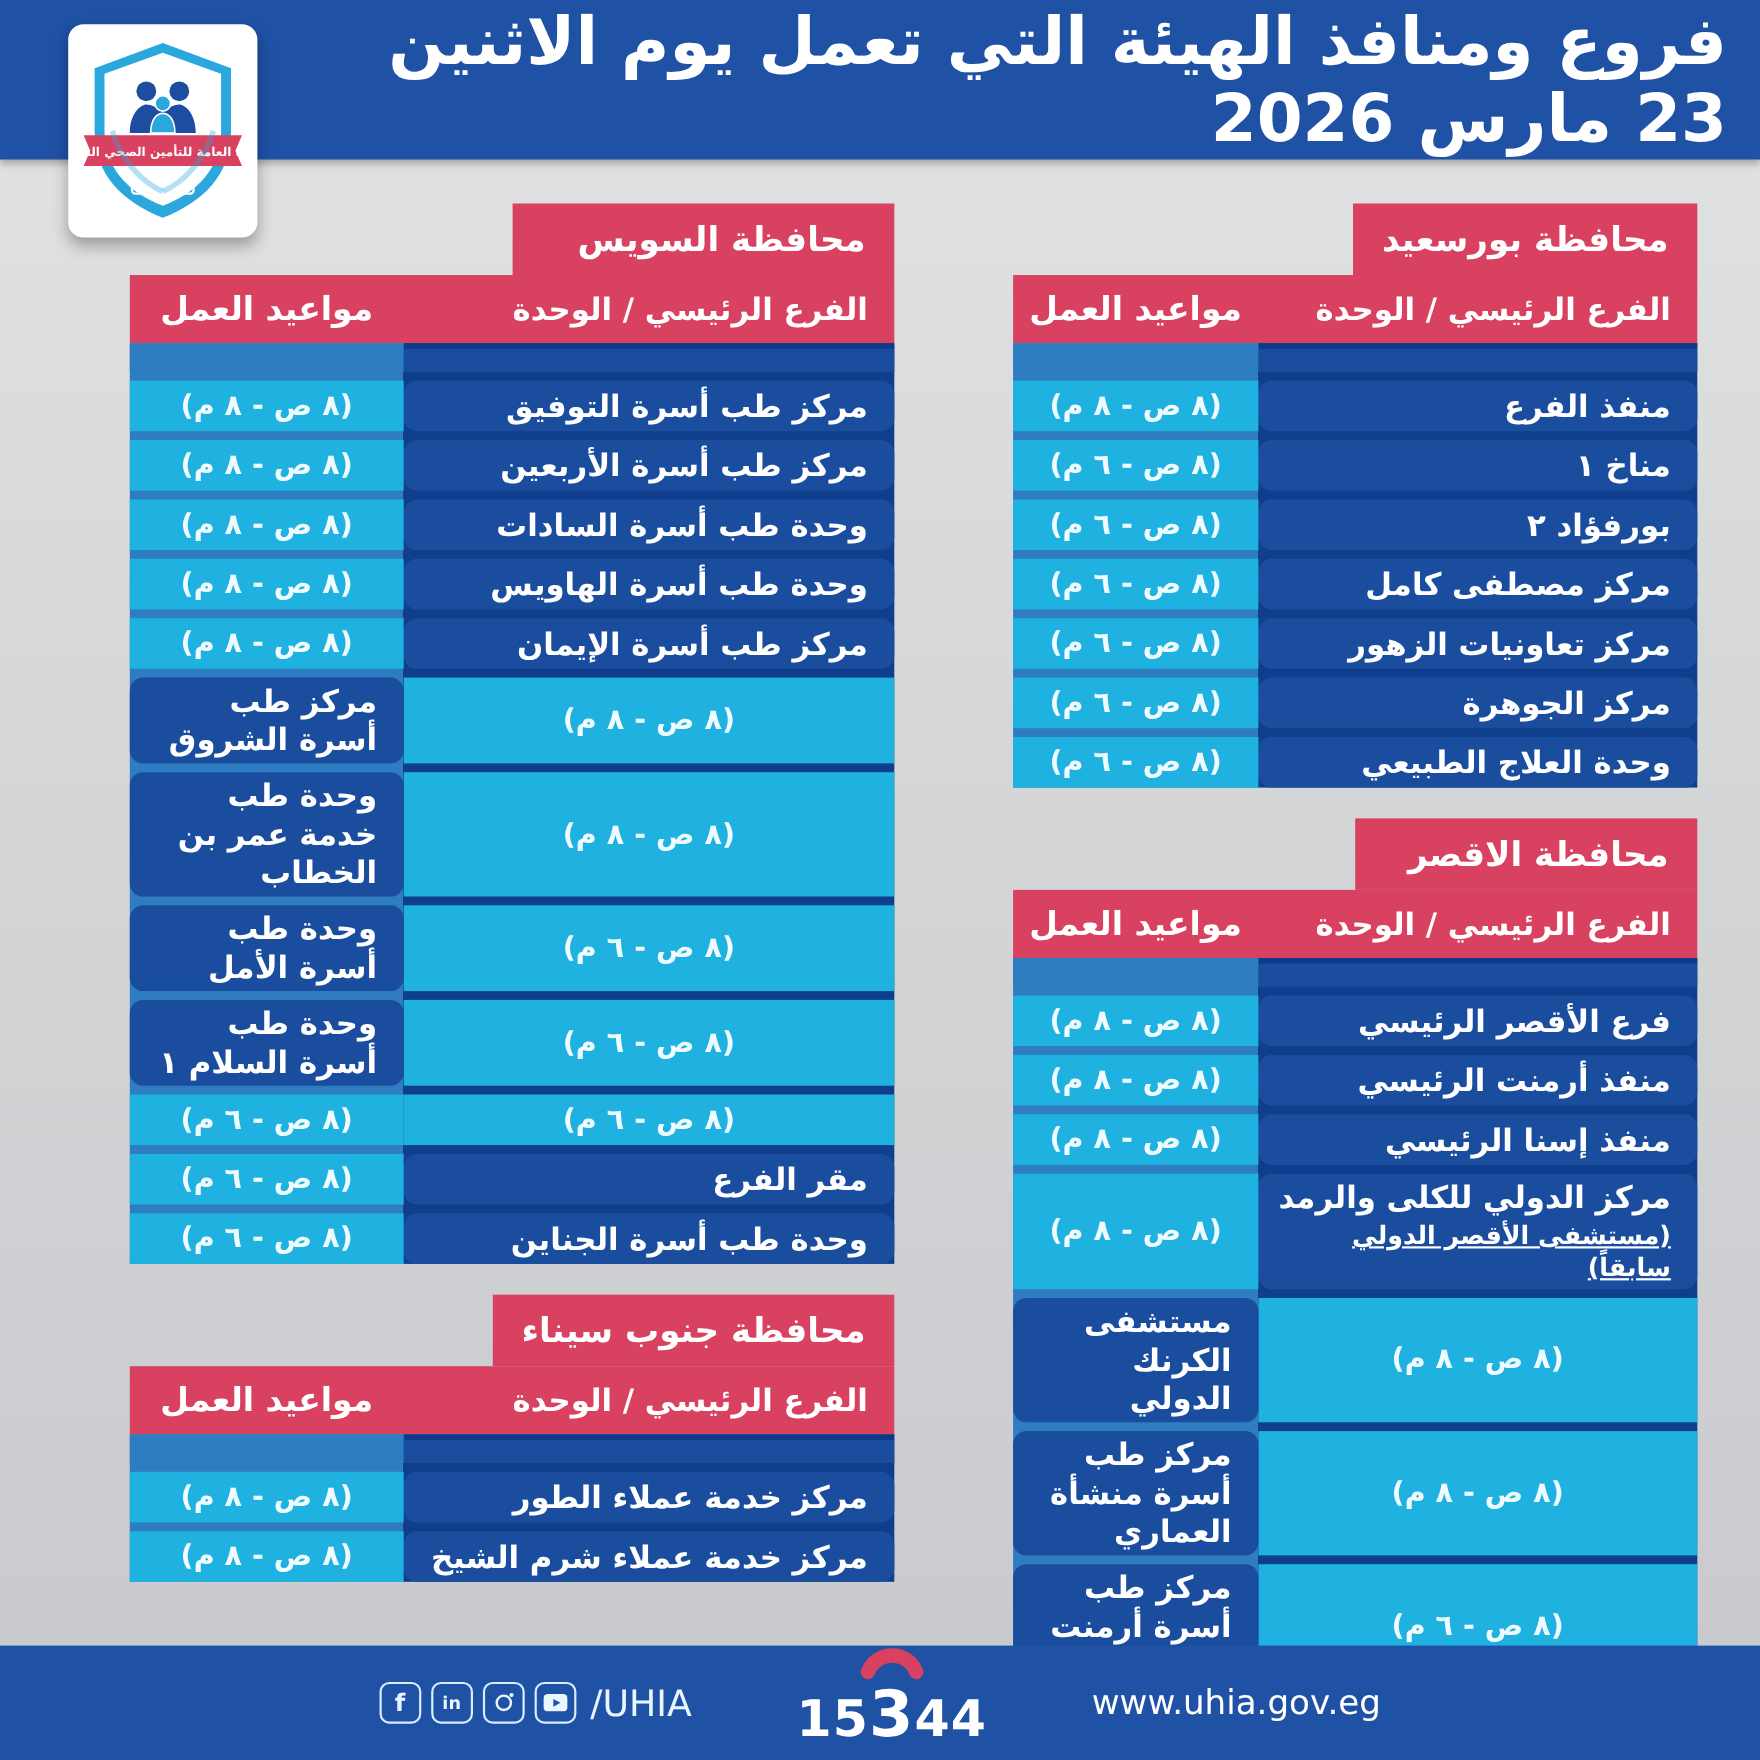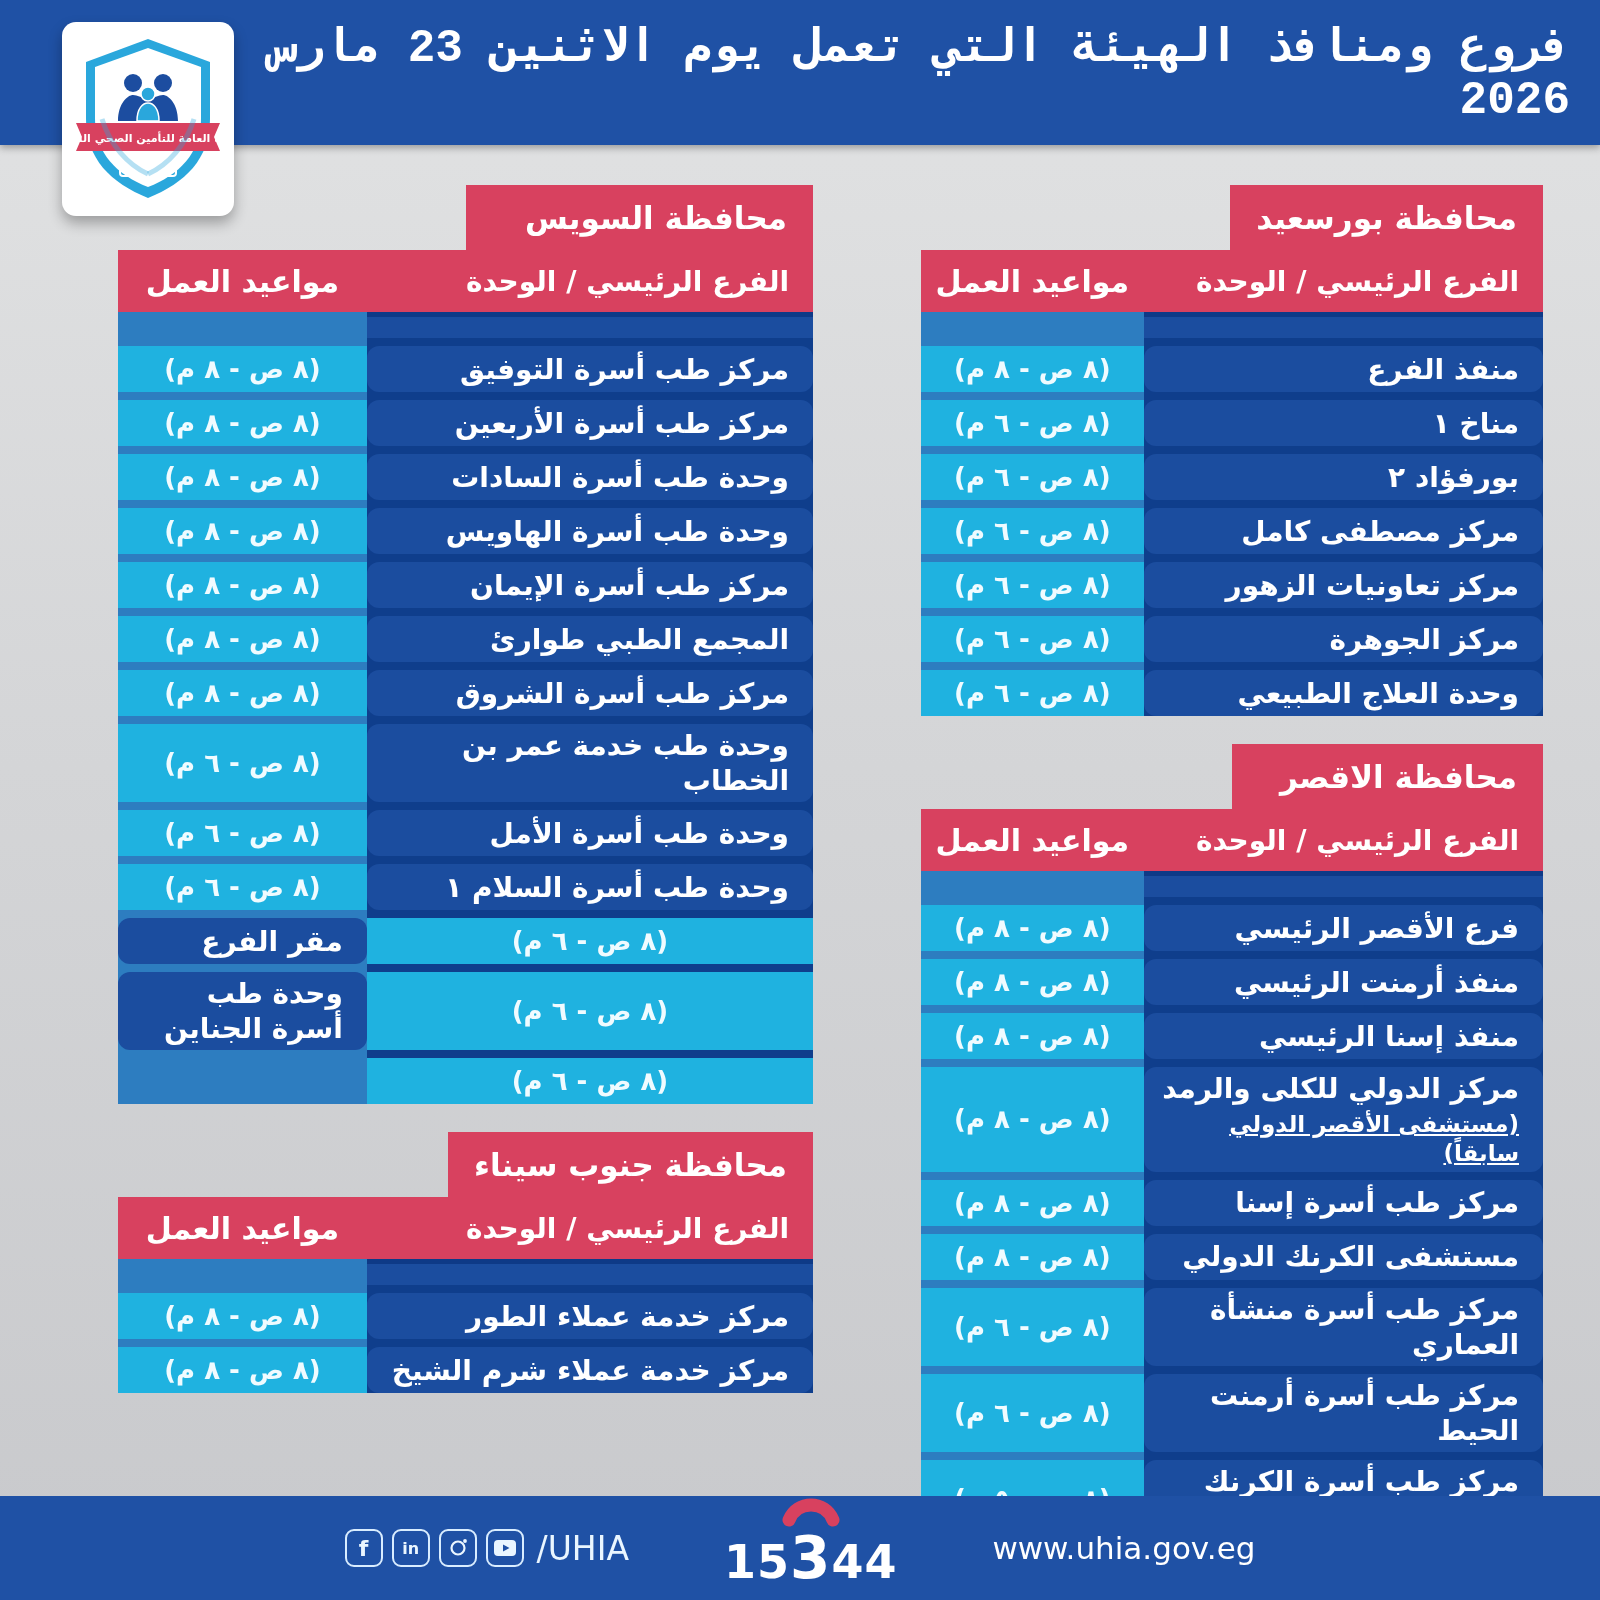--- a/index.html
+++ b/index.html
@@ -4,21 +4,21 @@
 <style>
   html,body{margin:0;padding:0;}
   body{width:1600px;height:1600px;font-family:"DejaVu Sans","Liberation Sans",sans-serif;}
   .page{position:relative;width:1600px;height:1600px;overflow:hidden;
         background:linear-gradient(180deg,#d8d9db 0%,#dfe0e1 10%,#d4d5d7 48%,#c8c9cc 100%);}
 
   
   .topband{position:absolute;top:0;left:0;right:0;height:145px;background:#1f51a5;
            box-shadow:0 3px 7px rgba(0,0,0,.3);}
   .title{position:absolute;top:0;left:255px;right:30px;height:145px;display:flex;align-items:center;
-         justify-content:center;direction:rtl;color:#ffffff;font-size:46px;font-weight:bold;font-family:Liberation Mono, monospace;}
+         justify-content:center;direction:rtl;color:#ffffff;font-size:60px;font-weight:bold;}
 
   
   .logo-card{position:absolute;top:22px;left:62px;width:172px;height:194px;background:#ffffff;
              border-radius:14px;box-shadow:0 7px 14px rgba(0,0,0,.30);display:flex;
              align-items:center;justify-content:center;z-index:5;}
 
   
   .content{position:absolute;top:185px;left:0;right:0;display:flex;direction:ltr;}
   .col-left{width:695px;margin-left:118px;}
   .col-right{width:622px;margin-left:68px;padding-left:40px;}
@@ -110,23 +110,20 @@
             </div>
             <div class="cell-hours">(٨ ص - ٨ م)</div>
             <div class="cell-name">
               <div>وحدة طب أسرة الهاويس</div>
             </div>
             <div class="cell-hours">(٨ ص - ٨ م)</div>
             <div class="cell-name">
               <div>مركز طب أسرة الإيمان</div>
             </div>
             <div class="cell-hours">(٨ ص - ٨ م)</div>
-            <div class="cell-name">
-              <div>المجمع الطبي طوارئ</div>
-            </div>
             <div class="cell-hours">(٨ ص - ٨ م)</div>
             <div class="cell-name">
               <div>مركز طب أسرة الشروق</div>
             </div>
             <div class="cell-hours">(٨ ص - ٨ م)</div>
             <div class="cell-name">
               <div>وحدة طب خدمة عمر بن الخطاب</div>
             </div>
             <div class="cell-hours">(٨ ص - ٦ م)</div>
             <div class="cell-name">
@@ -238,23 +235,20 @@
             <div class="cell-hours">(٨ ص - ٨ م)</div>
             <div class="cell-name">
               <div>منفذ إسنا الرئيسي</div>
             </div>
             <div class="cell-hours">(٨ ص - ٨ م)</div>
             <div class="cell-name">
               <div>مركز الدولي للكلى والرمد</div>
               <div class="sub">(مستشفى الأقصر الدولي سابقاً)</div>
             </div>
             <div class="cell-hours">(٨ ص - ٨ م)</div>
-            <div class="cell-name">
-              <div>مركز طب أسرة إسنا</div>
-            </div>
             <div class="cell-hours">(٨ ص - ٨ م)</div>
             <div class="cell-name">
               <div>مستشفى الكرنك الدولي</div>
             </div>
             <div class="cell-hours">(٨ ص - ٨ م)</div>
             <div class="cell-name">
               <div>مركز طب أسرة منشأة العماري</div>
             </div>
             <div class="cell-hours">(٨ ص - ٦ م)</div>
             <div class="cell-name">

